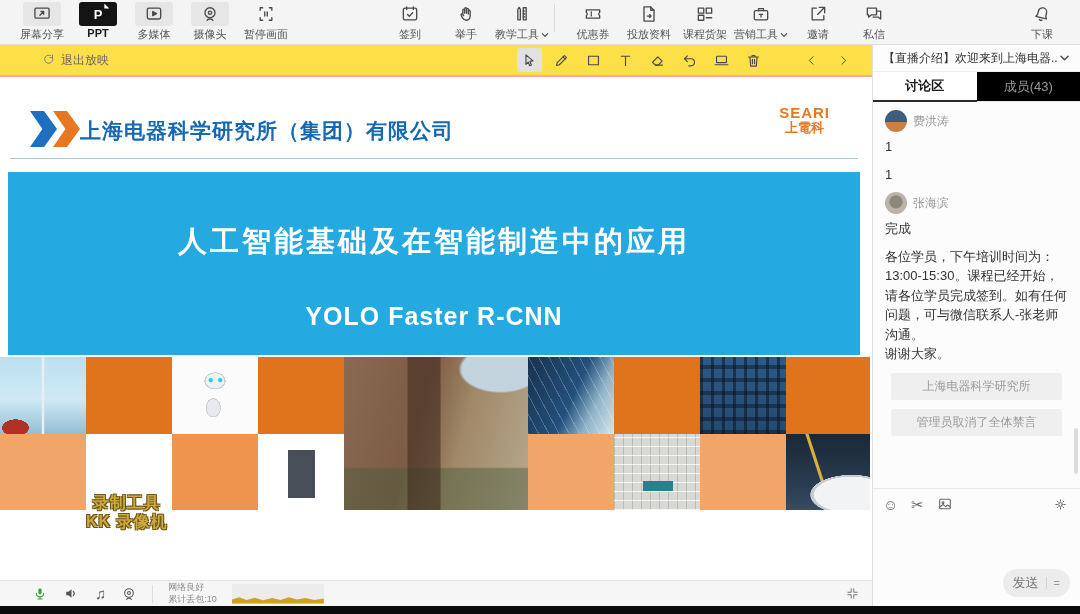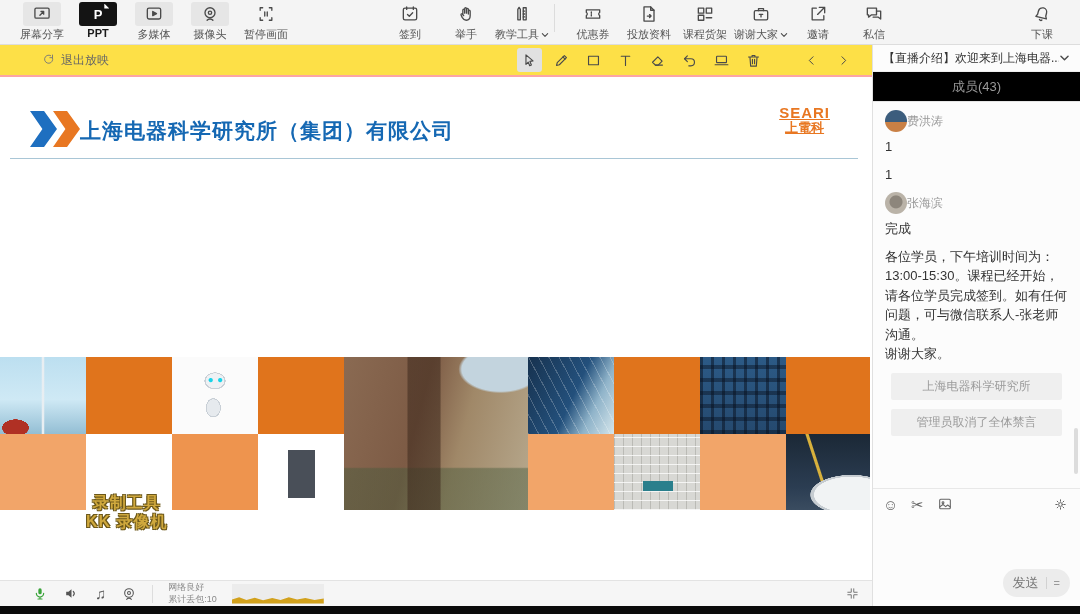--- a/index.html
+++ b/index.html
@@ -128,21 +128,21 @@
   .sb-header { height:27px; display:flex; align-items:center; padding:0 10px;
       font-size:12px; color:#333; border-bottom:1px solid #eee; cursor:pointer; }
   .sb-header .txt { white-space:nowrap; overflow:hidden; }
   .sb-header svg { margin-left:auto; flex:none; }
   .sb-tabs { display:flex; height:30px; flex:none; }
   .tab { flex:1; display:flex; align-items:center; justify-content:center; font-size:13px; cursor:pointer; }
   .tab.active { background:#fff; color:#1a1a1a; font-weight:bold; border-bottom:2px solid #2a2a2a; }
   .tab.inactive { background:#000000; color:#999; border-bottom:1px solid #e5e5e5; }
   .sb-msgs { flex:1; padding:8px 12px 0 12px; overflow:hidden; position:relative; }
   .msg { margin-bottom:8px; }
-  .msg-head { display:flex; align-items:center; gap:0; }
+  .msg-head { display:flex; align-items:center; gap:6px; }
   .avatar { width:22px; height:22px; border-radius:50%; flex:none; }
   .av-fei { background:linear-gradient(180deg,#3c5d7d 0 55%,#c98045 56% 100%); }
   .av-chen { background:radial-gradient(circle at 50% 42%, #6a89b0 0 5px, #bdd7f0 6px); }
   .av-zhang { background:radial-gradient(circle at 50% 45%, #8d867c 0 6px, #bab3a8 7px); }
   .av-zhu { background:radial-gradient(circle at 50% 40%, #3e506e 0 6px, #141e33 7px); }
   .uname { font-size:12px; color:#999; }
   .badge { font-size:10px; color:#fff; background:#f5a623; border-radius:2px; padding:1px 3px; line-height:1; }
   .mtext { margin-top:5px; font-size:13px; color:#333; line-height:1.5; }
   .sys { background:#efefef; color:#9b9b9b; font-size:12px; text-align:center;
          border-radius:2px; padding:5px 4px; margin:9px 6px; }
@@ -276,21 +276,21 @@
       <span class="tb-label">课程货架</span>
     </div>
     <div class="tb-item">
       <span class="tb-tile">
         <svg class="ic" width="20" height="20" viewBox="0 0 24 24">
             <rect x="4" y="8" width="16" height="11" rx="1.5"></rect>
             <path d="M9 8V5.5h6V8"></path>
             <path d="M10 12.5h4M12 12.5v3"></path>
           </svg>
       </span>
-      <span class="tb-label"><span>谢谢大家</span><svg class="ic dd" width="8" height="6" viewBox="0 0 12 9">
+      <span class="tb-label"><span>营销工具</span><svg class="ic dd" width="8" height="6" viewBox="0 0 12 9">
             <path d="M2 2.5l4 4 4-4"></path>
           </svg></span>
     </div>
   </div>
 
   <div class="tb-group right">
     <div class="tb-item">
       <span class="tb-tile">
         <svg class="ic" width="20" height="20" viewBox="0 0 24 24">
             <path d="M10 5H5v14h14v-5"></path>
@@ -386,26 +386,30 @@
       </span>
   </div>
 </div>
 
 <div class="main">
   <div class="chevrons">
     <span class="chev" style="background:#1e6fc0;"></span>
     <span class="chev c2" style="background:#e87722;"></span>
   </div>
   <div class="company" style="color:#1568b3;">上海电器科学研究所（集团）有限公司</div>
-  <div class="logo" style="color:#e87722;text-decoration:underline;">
+  <div class="logo" style="color:#e87722;">
     <div class="l1">SEARI</div>
     <div class="l2">上電科</div>
   </div>
   <div class="head-rule"></div>
 
+  <div class="banner" style="background:#24a9e1;">
+    <div class="t1">人工智能基础及在智能制造中的应用</div>
+    <div class="t2">YOLO Faster R-CNN</div>
+  </div>
 
   <div class="collage">
     <div class="col w86">
       <div class="cell photo-wind"></div>
       <div class="cell tile-light"></div>
     </div>
     <div class="col w86">
       <div class="cell tile-dark"></div>
       <div class="cell photo-motor"></div>
     </div>
@@ -481,20 +485,21 @@
 </div>
 
 <div class="sidebar">
   <div class="sb-header">
     <span class="txt">【直播介绍】欢迎来到上海电器...</span>
     <svg class="ic" width="11" height="8" viewBox="0 0 12 9">
         <path d="M2 2.5l4 4 4-4"></path>
       </svg>
   </div>
   <div class="sb-tabs">
+    <div class="tab active">讨论区</div>
     <div class="tab inactive">成员(43)</div>
   </div>
 
   <div class="sb-msgs">
     <div class="msg">
       <div class="msg-head">
         <span class="avatar av-fei"></span>
         <span class="uname">费洪涛</span>
       </div>
       <div class="mtext">1</div>

